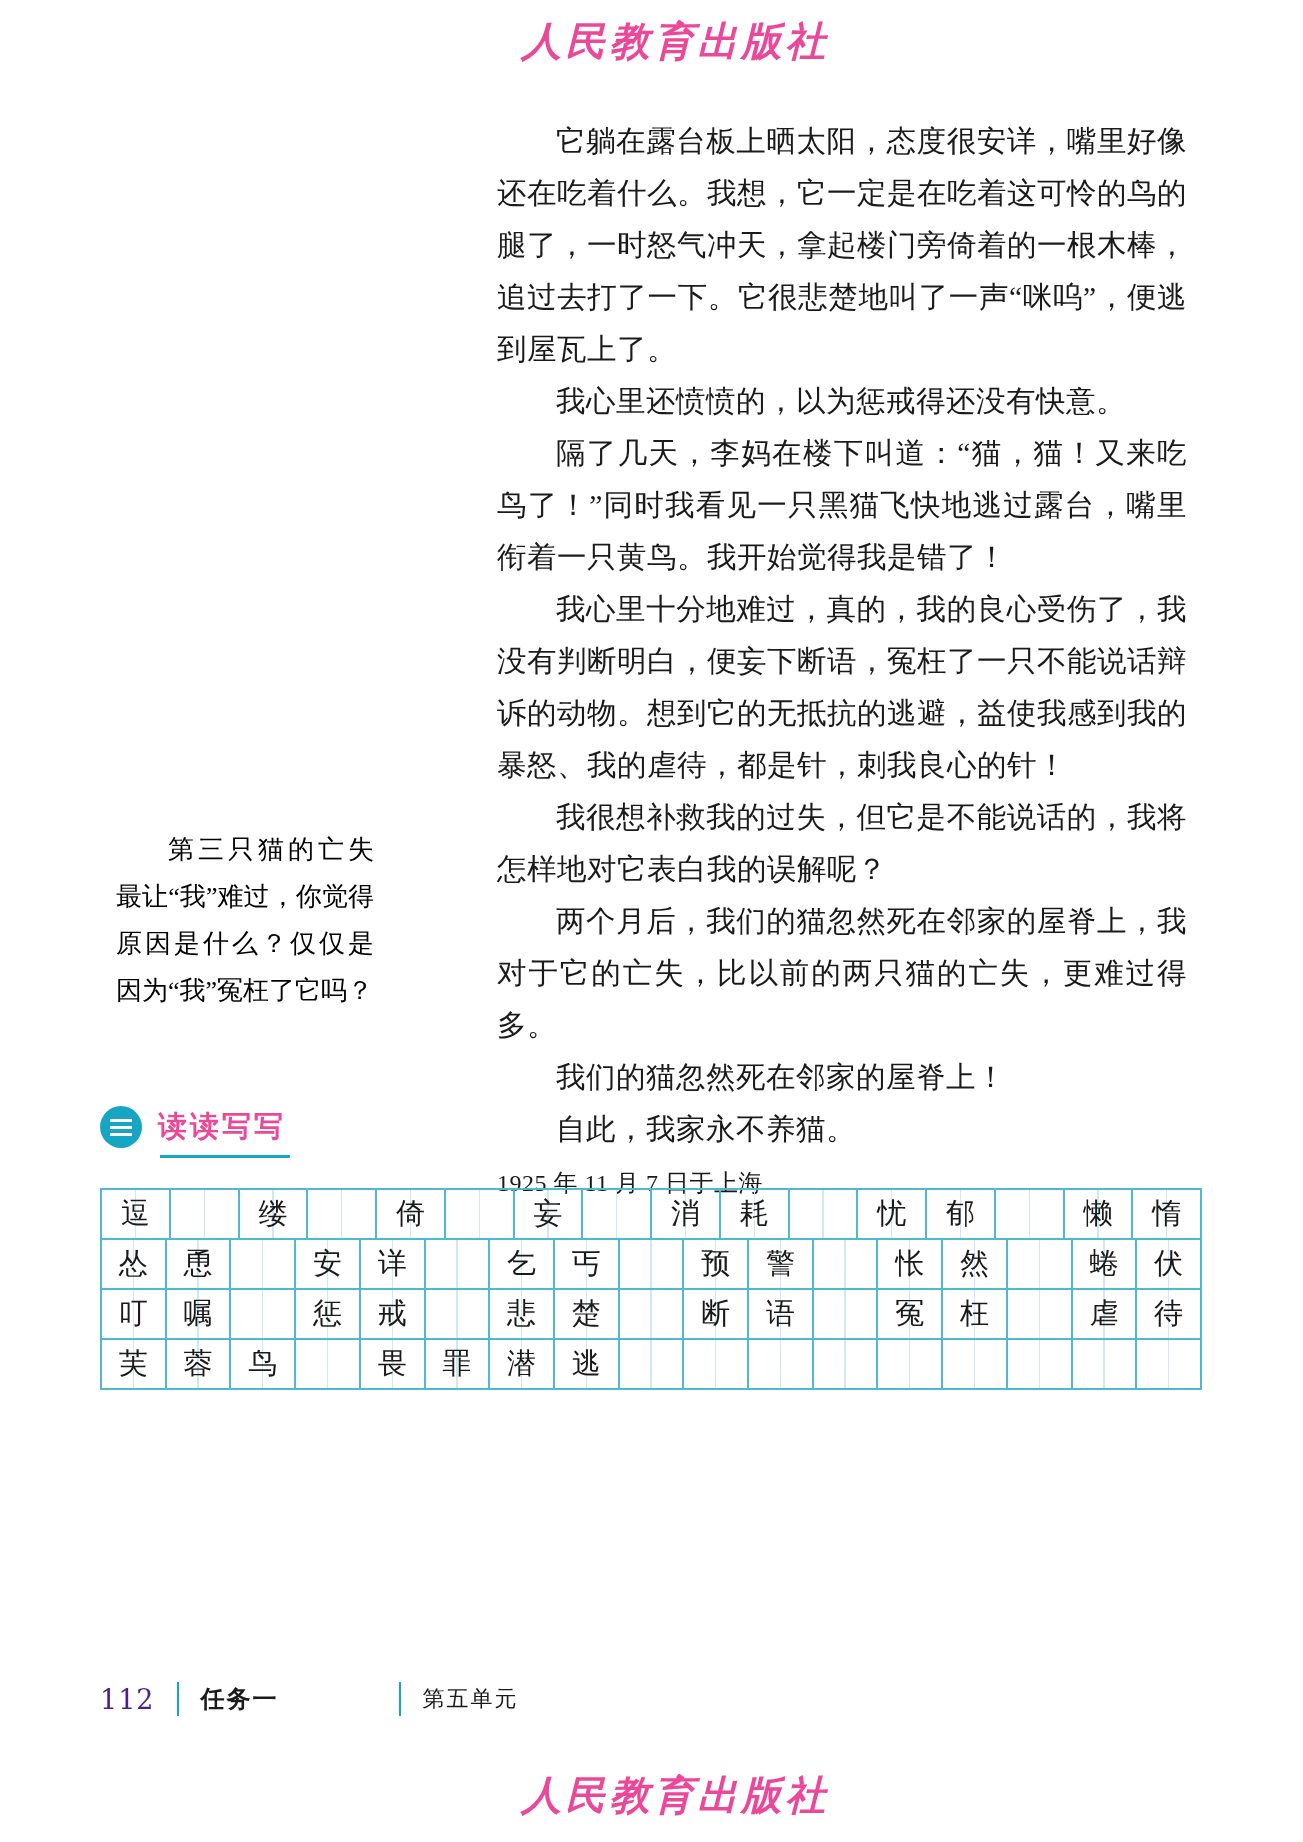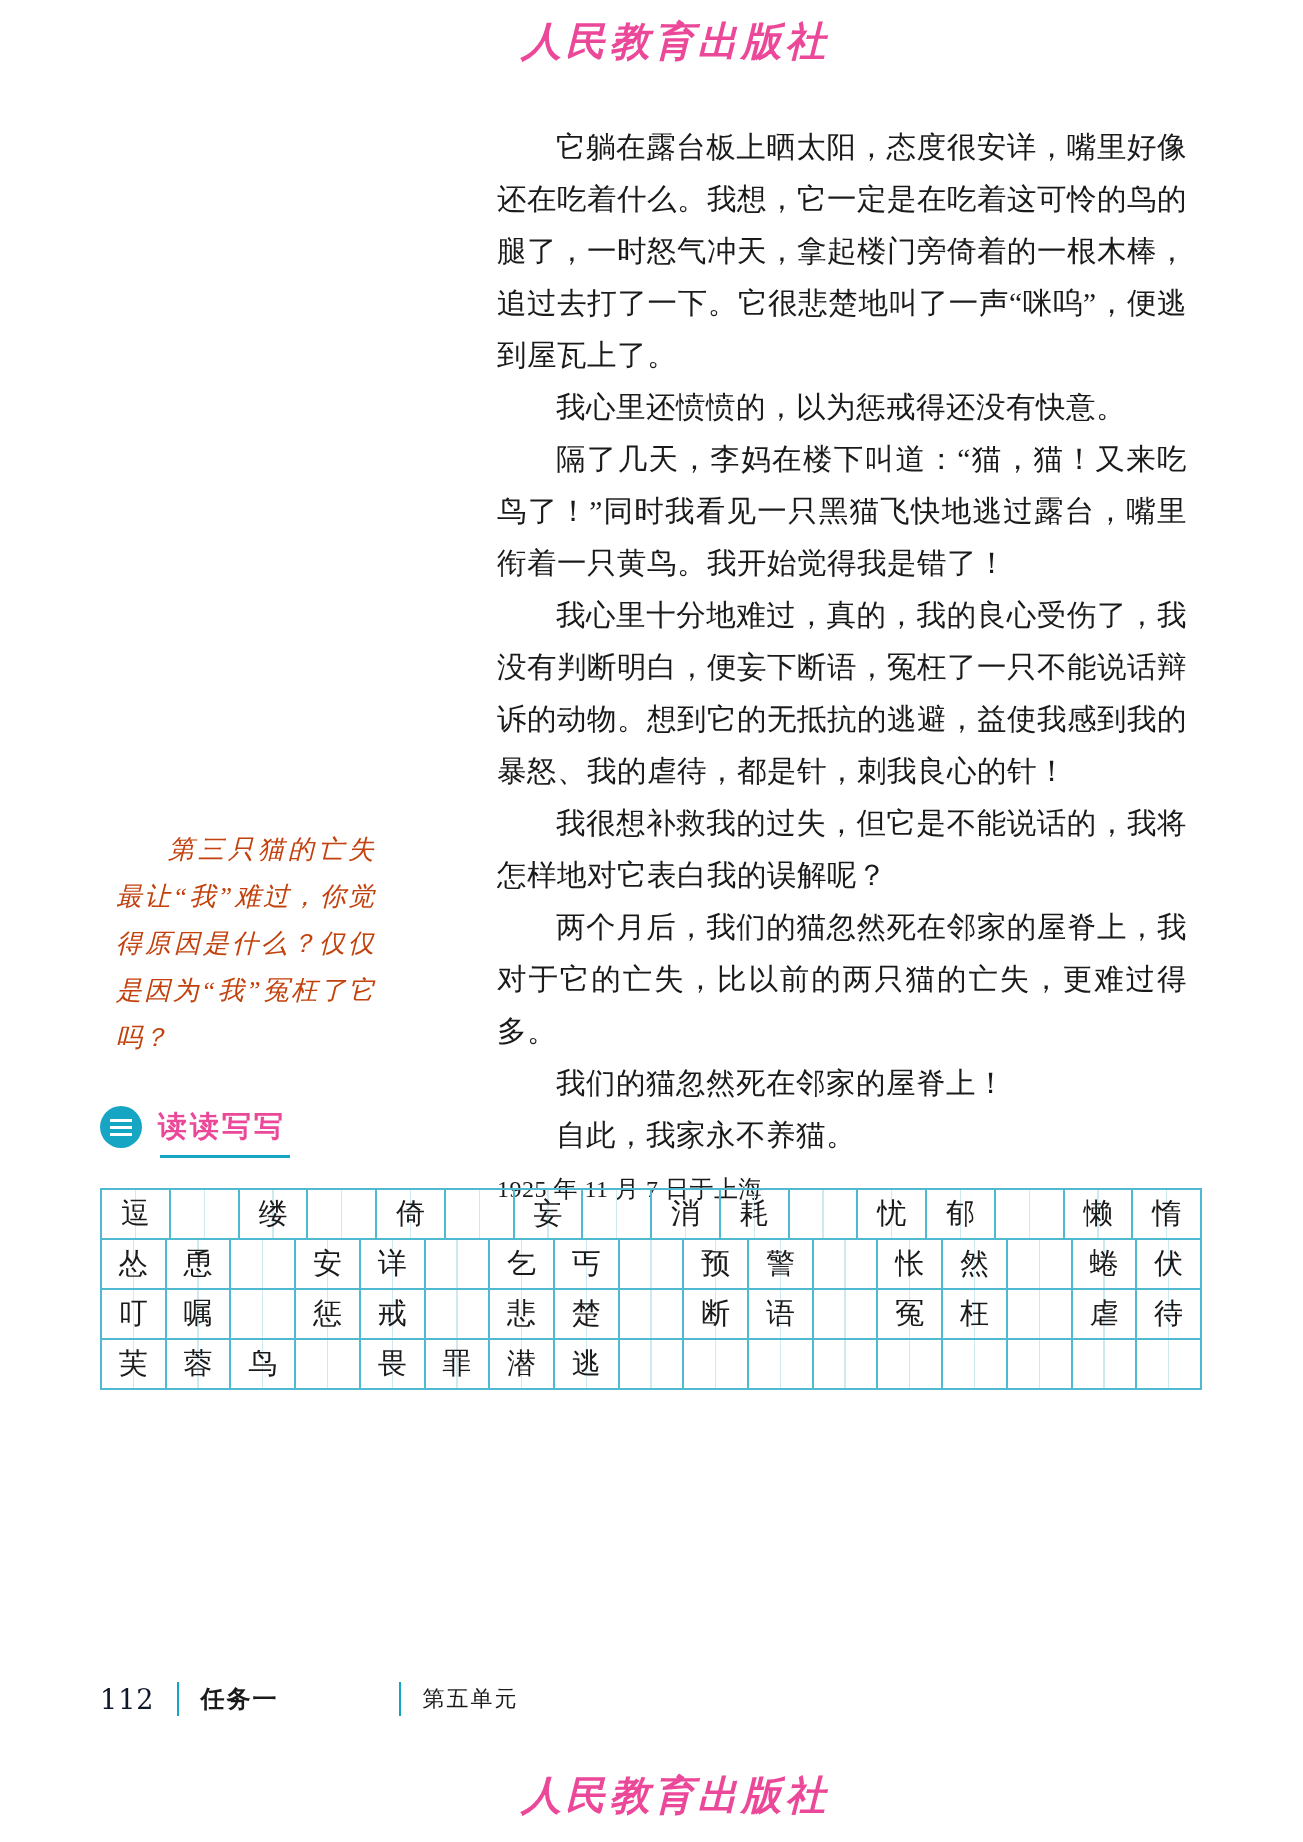--- a/index.html
+++ b/index.html
@@ -30,21 +30,21 @@
     font-style: italic;
     margin-left: 24px;
   }
   .publisher-top { top: 14px; }
   .publisher-bottom { top: 1768px; }
 
   
   .body-col {
     position: absolute;
     left: 497px;
-    top: 121px;
+    top: 115px;
     width: 690px;
   }
   .para {
     font-size: 29.5px;
     line-height: 52px;
     text-indent: 2em;
     text-align: justify;
     margin: 0 0 0 0;
     letter-spacing: 0.5px;
   }
@@ -58,23 +58,22 @@
 
   
   .side-note {
     position: absolute;
     left: 116px;
     top: 826px;
     width: 258px;
     font-size: 26px;
     line-height: 47px;
     text-indent: 2em;
-    color: #c2410c;
+    color: #000000;
     text-align: justify;
-    font-style: italic;
   }
 
   
   .section-head {
     position: absolute;
     left: 100px;
     top: 1106px;
     display: flex;
     align-items: center;
   }
@@ -149,21 +148,21 @@
     position: absolute;
     left: 100px;
     top: 1682px;
     width: 1000px;
     display: flex;
     align-items: center;
     font-family: "DejaVu Serif", serif;
   }
   .pg-num {
     font-size: 27px;
-    color: #0f172a;
+    color: #4c1d95;
     letter-spacing: 1px;
   }
   .f-divider {
     width: 2px;
     height: 34px;
     background: #16a6c4;
     margin: 0 22px;
   }
   .f-task {
     font-size: 24px;

